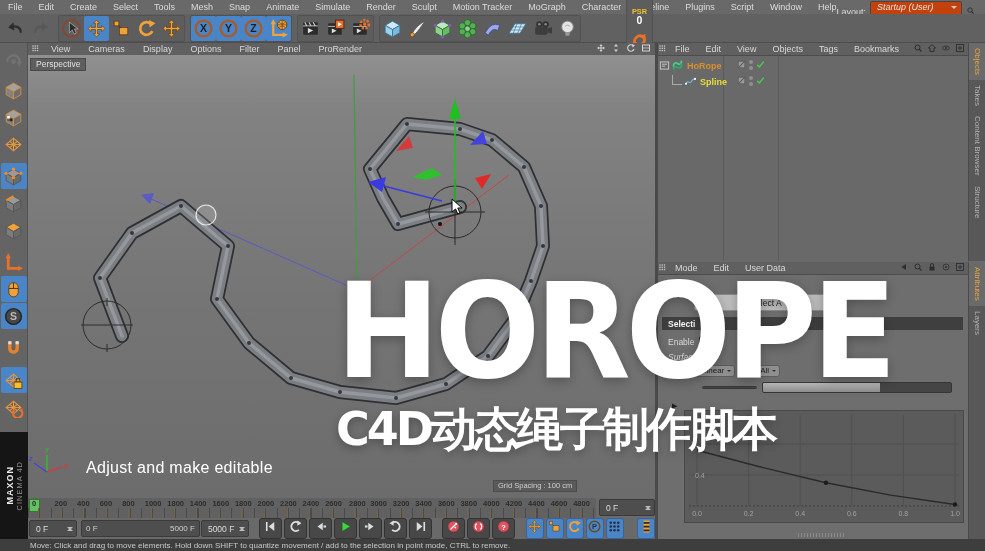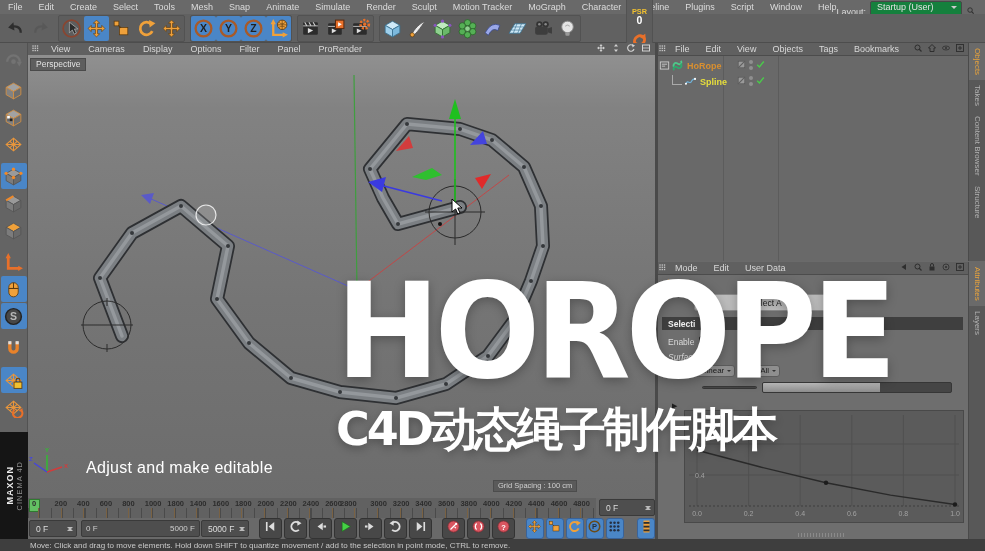--- a/index.html
+++ b/index.html
@@ -4,22 +4,22 @@
 <style>
   html,body{margin:0;padding:0;background:#444;}
   .app{position:relative;width:985px;height:551px;background:#6a6a6a;overflow:hidden;
        font-family:"Liberation Sans",sans-serif;color:#d6d6d6;user-select:none;}
   .abs{position:absolute;}
   
   .menubar{left:0;top:0;width:985px;height:14px;background:#696969;border-bottom:1px solid #585858;
            display:flex;align-items:center;font-size:9px;color:#dcdcdc;}
   .menubar .mitem{padding:0 8px;white-space:nowrap;cursor:default;}
   .layoutwrap{position:absolute;right:10px;top:1px;display:flex;align-items:center;gap:4px;font-size:9px;}
-  .layoutbox{background:#15803d;border:1px solid #474747;border-radius:2px;padding:0 14px 9px 6px;
-             color:#e2e2e2;position:relative;min-width:70px;}
+  .layoutbox{background:#c2410c;border:1px solid #474747;border-radius:2px;padding:0 14px 9px 6px;
+             color:#e2e2e2;position:relative;min-width:70px;font-style:italic;}
   .layoutbox:after{content:"";position:absolute;right:4px;top:4px;border:3px solid transparent;border-top-color:#ccc;}
   
   .toolbar{left:0;top:14px;width:985px;height:29px;background:#616161;border-bottom:1px solid #4d4d4d;
            display:flex;align-items:center;padding-left:3px;box-sizing:border-box;}
   .tgroup{display:flex;align-items:center;margin-right:5px;}
   .tgroup.boxed{border:1px solid #525252;border-radius:2px;background:#5d5d5d;}
   .tbtn{width:25px;height:25px;display:flex;align-items:center;justify-content:center;border-radius:2px;}
   .tbtn svg{width:21px;height:21px;}
   .tbtn.active{background:#4a86c7;}
   .tbtn.disabled{opacity:.35;}
@@ -932,21 +932,21 @@
       <span class="rlabel" style="left: 94.2px;">800</span>
       <span class="rlabel" style="left: 116.75px;">1000</span>
       <span class="rlabel" style="left: 139.3px;">1800</span>
       <span class="rlabel" style="left: 161.85px;">1400</span>
       <span class="rlabel" style="left: 184.4px;">1600</span>
       <span class="rlabel" style="left: 206.95px;">1800</span>
       <span class="rlabel" style="left: 229.5px;">2000</span>
       <span class="rlabel" style="left: 252.05px;">2200</span>
       <span class="rlabel" style="left: 274.6px;">2400</span>
       <span class="rlabel" style="left: 297.15px;">2600</span>
-      <span class="rlabel" style="left: 312px; text-align: right;">2800</span>
+      <span class="rlabel" style="left: 321px; text-align: right;">2800</span>
       <span class="rlabel" style="left: 342.25px;">3000</span>
       <span class="rlabel" style="left: 364.8px;">3200</span>
       <span class="rlabel" style="left: 387.35px;">3400</span>
       <span class="rlabel" style="left: 409.9px;">3600</span>
       <span class="rlabel" style="left: 432.45px;">3800</span>
       <span class="rlabel" style="left: 455px;">4000</span>
       <span class="rlabel" style="left: 477.55px;">4200</span>
       <span class="rlabel" style="left: 500.1px;">4400</span>
       <span class="rlabel" style="left: 522.65px;">4600</span>
       <span class="rlabel" style="left: 545.2px;">4800</span>

